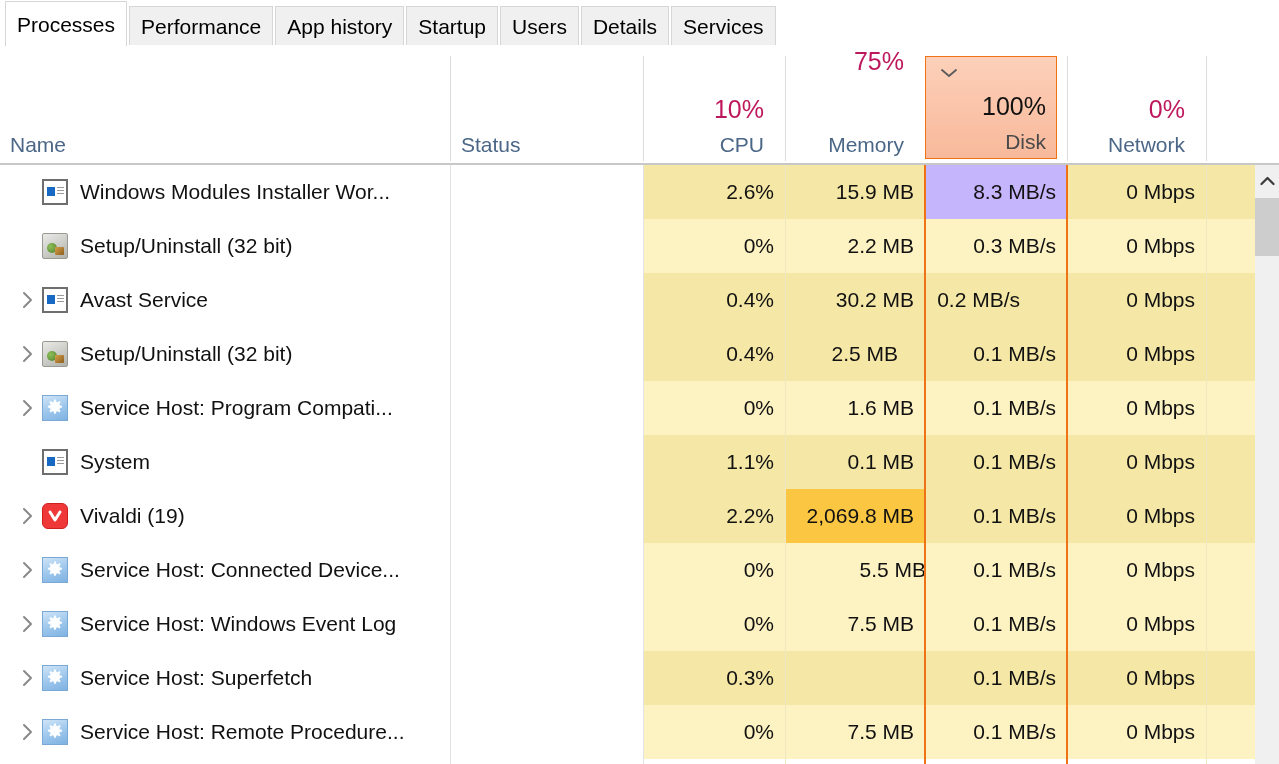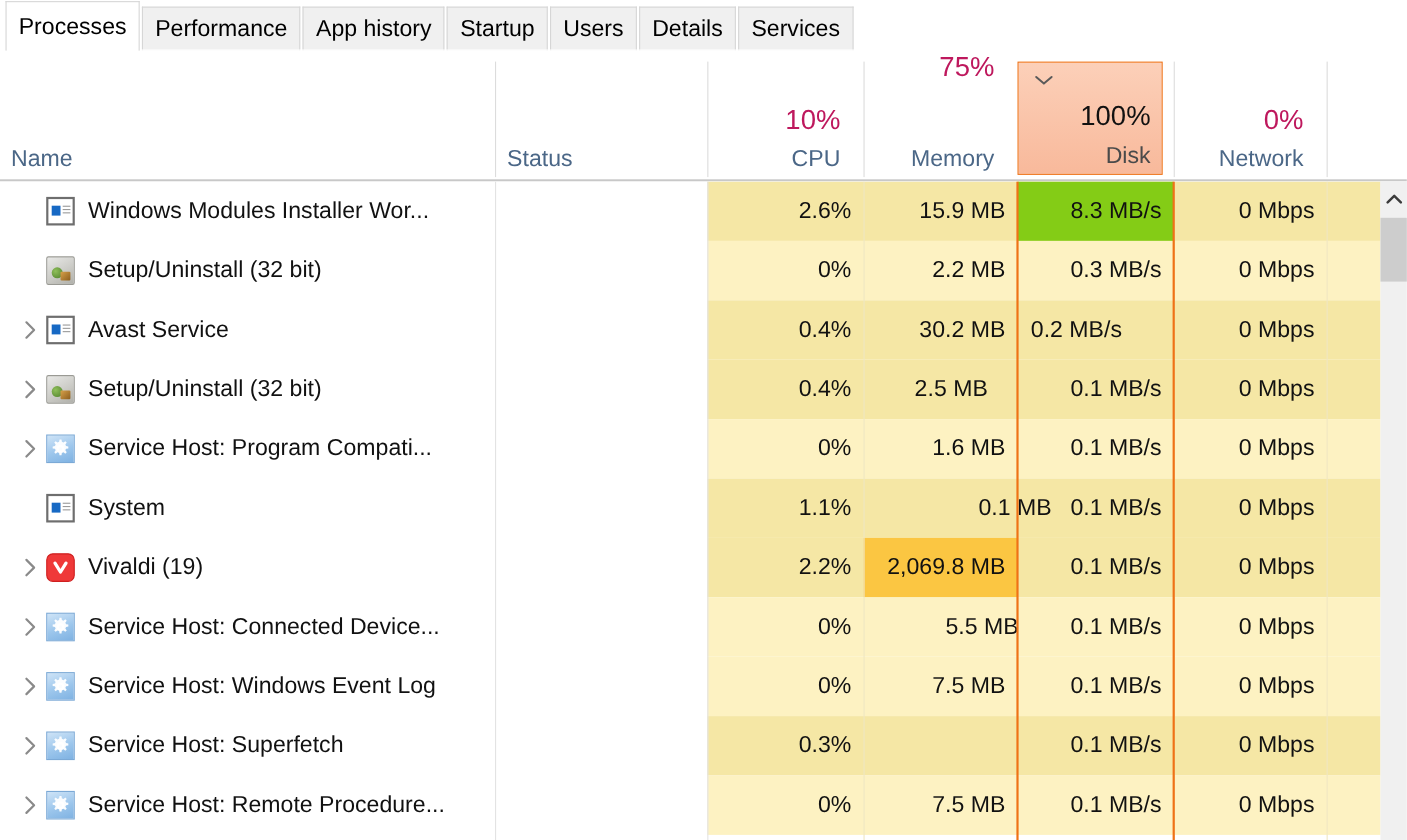--- a/index.html
+++ b/index.html
@@ -286,21 +286,21 @@
   }
   .ico-vivaldi .v {
     position: absolute;
     left: 3px; top: 3px;
     width: 18px; height: 18px;
     color: #ffffff;
   }
   .ico-vivaldi .v svg { display: block; }
 
   
-  .cell.hot-disk { background: #84cc16; }
+  .cell.hot-disk { background: #c4b5fd; }
   .cell.hot-mem  { background: #fbc642; }
 
   
   .scrollbar {
     position: absolute;
     top: 165px;
     left: 1255px;
     width: 24px;
     height: 599px;
     background: #f0f0f0;
@@ -474,21 +474,21 @@
           <span class="chev empty">
             <svg width="13" height="20" viewBox="0 0 13 20">
               <path d="M3 3 L10 10 L3 17" fill="none" stroke="currentColor" stroke-width="2" stroke-linecap="round" stroke-linejoin="round"></path>
             </svg>
           </span>
           <span class="picon ico-window"></span>
           <span class="pname">System</span>
         </div>
         <div class="cell" style="left: 451px; width: 192px;"></div>
         <div class="cell num" style="left: 643px; width: 142px;">1.1%</div>
-        <div class="cell num" style="left: 827px; width: 140px; padding-left: 26px;">0.1 MB</div>
+        <div class="cell num" style="left: 785px; width: 140px; padding-left: 26px;">0.1 MB</div>
         <div class="cell num" style="left: 925px; width: 142px;">0.1 MB/s</div>
         <div class="cell num" style="left: 1067px; width: 139px;">0 Mbps</div>
       </div>
       <div class="row dark">
         <div class="stripe"></div>
         <div class="namecell">
           <span class="chev">
             <svg width="13" height="20" viewBox="0 0 13 20">
               <path d="M3 3 L10 10 L3 17" fill="none" stroke="currentColor" stroke-width="2" stroke-linecap="round" stroke-linejoin="round"></path>
             </svg>

